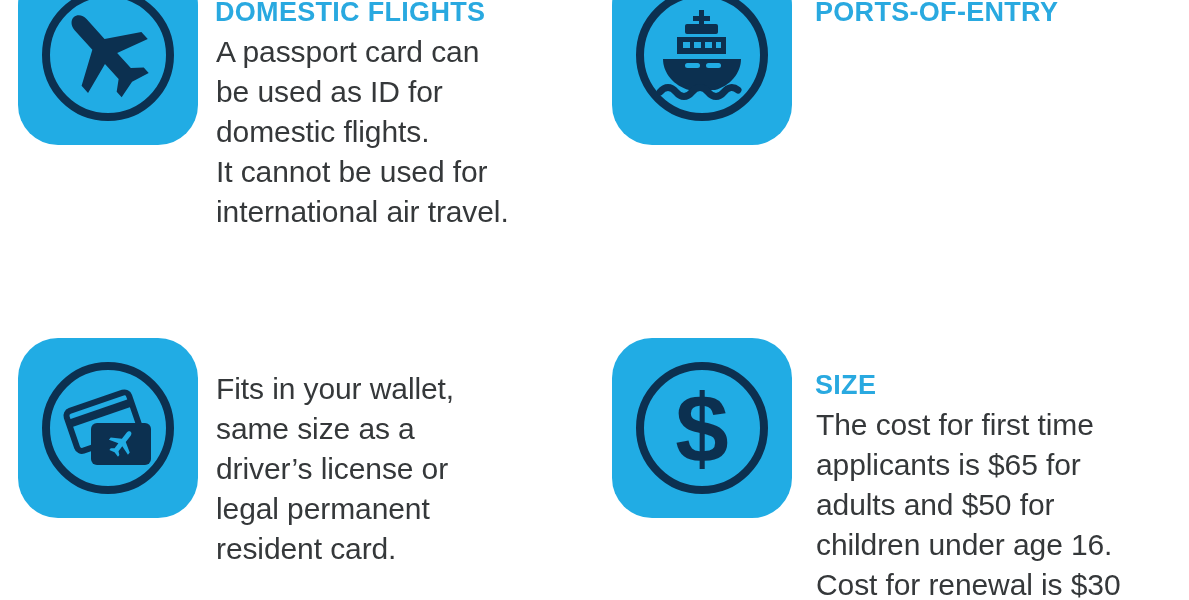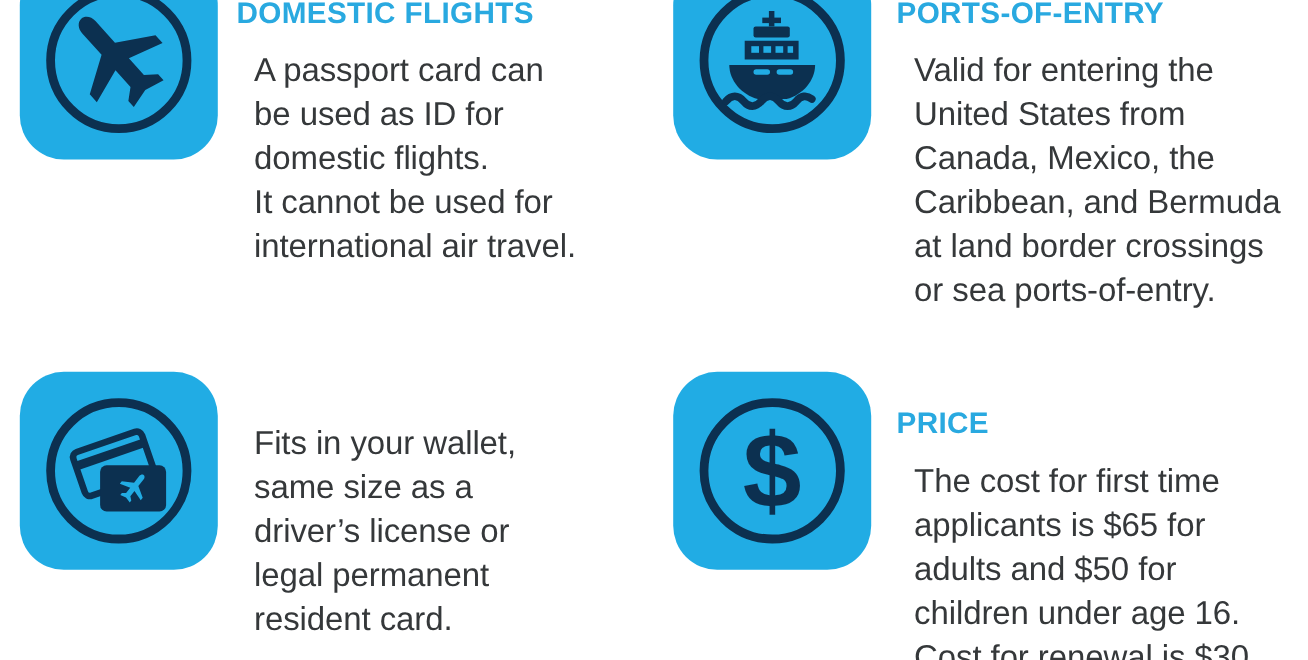--- a/index.html
+++ b/index.html
@@ -67,21 +67,21 @@
     letter-spacing: 0.3px;
     line-height: 34px;
     margin: 0 0 3px 0;
     white-space: nowrap;
   }
   .body {
     color: #35383a;
     font-size: 30px;
     line-height: 40px;
     font-weight: 400;
-    margin: 16px;
+    margin: 1px;
     white-space: pre-line;
     letter-spacing: -0.1px;
   }
 </style>
 </head>
 <body>
 
 <div id="canvas">
 
   <div class="cell cell-tl">
@@ -127,26 +127,20 @@
             <rect x="58" y="83" width="15" height="5" rx="2.5" fill="#21ACE4"></rect>
             <rect x="79" y="83" width="15" height="5" rx="2.5" fill="#21ACE4"></rect>
 
             <path d="M33 112 c5 -6 11 -6 16 0 c5 6 11 6 16 0 c5 -6 11 -6 16 0 c5 6 11 6 16 0 c4 -5 9 -6 14 -2" fill="none" stroke="#0C3050" stroke-width="7" stroke-linecap="round"></path>
           </g>
         </svg>
       </div>
     </div>
     <div class="txt">
       <p class="heading">PORTS-OF-ENTRY</p>
-      <p class="body">Valid for entering the
-United States from
-Canada, Mexico, the
-Caribbean, and Bermuda
-at land border crossings
-or sea ports-of-entry.</p>
     </div>
   </div>
 
   <div class="cell cell-bl">
     <div class="tile-wrap">
       <div class="tile">
         <svg width="150" height="150" viewBox="0 0 150 150">
           <circle cx="75" cy="75" r="62" fill="none" stroke="#0C3050" stroke-width="8"></circle>
 
           <g transform="rotate(-19 72 68)">
@@ -173,21 +167,21 @@
   <div class="cell cell-br">
     <div class="tile-wrap">
       <div class="tile">
         <svg width="150" height="150" viewBox="0 0 150 150">
           <circle cx="75" cy="75" r="62" fill="none" stroke="#0C3050" stroke-width="8"></circle>
           <text x="75" y="75" fill="#0C3050" font-family="Liberation Sans, sans-serif" font-size="96" font-weight="bold" text-anchor="middle" dominant-baseline="central">$</text>
         </svg>
       </div>
     </div>
     <div class="txt">
-      <p class="heading">PRICE</p>
+      <p class="heading">SIZE</p>
       <p class="body">The cost for first time
 applicants is $65 for
 adults and $50 for
 children under age 16.
 Cost for renewal is $30
 for adults.</p>
     </div>
   </div>
 
 </div>

